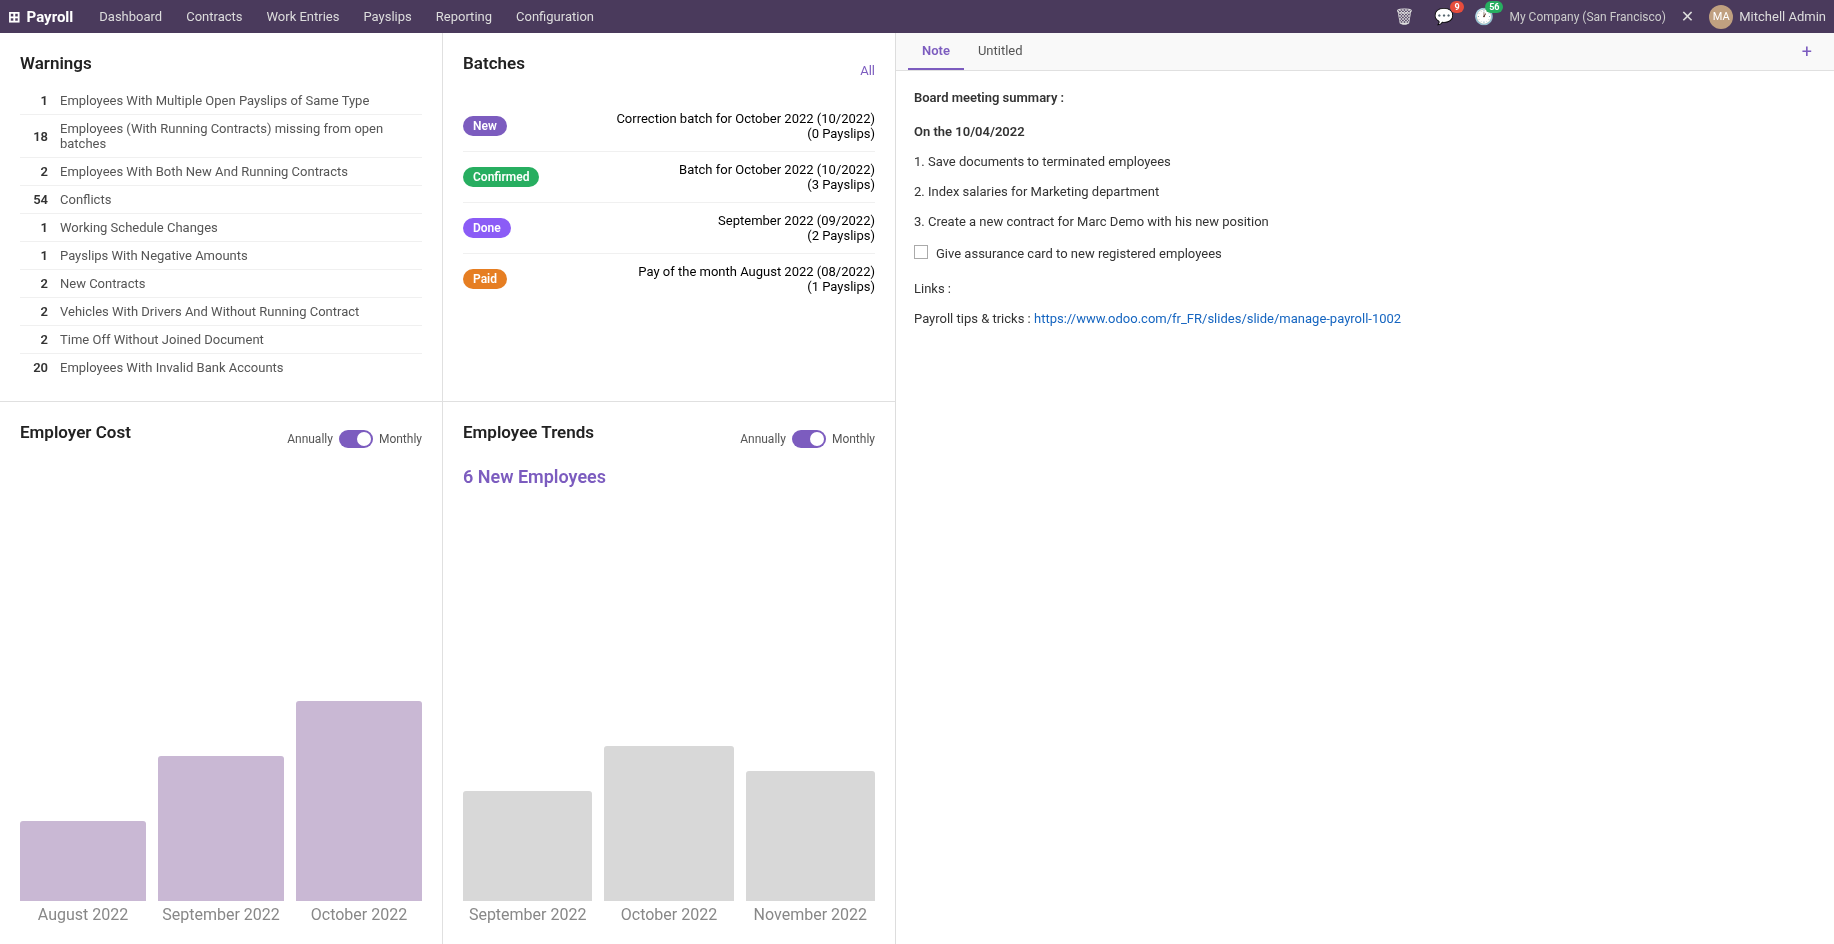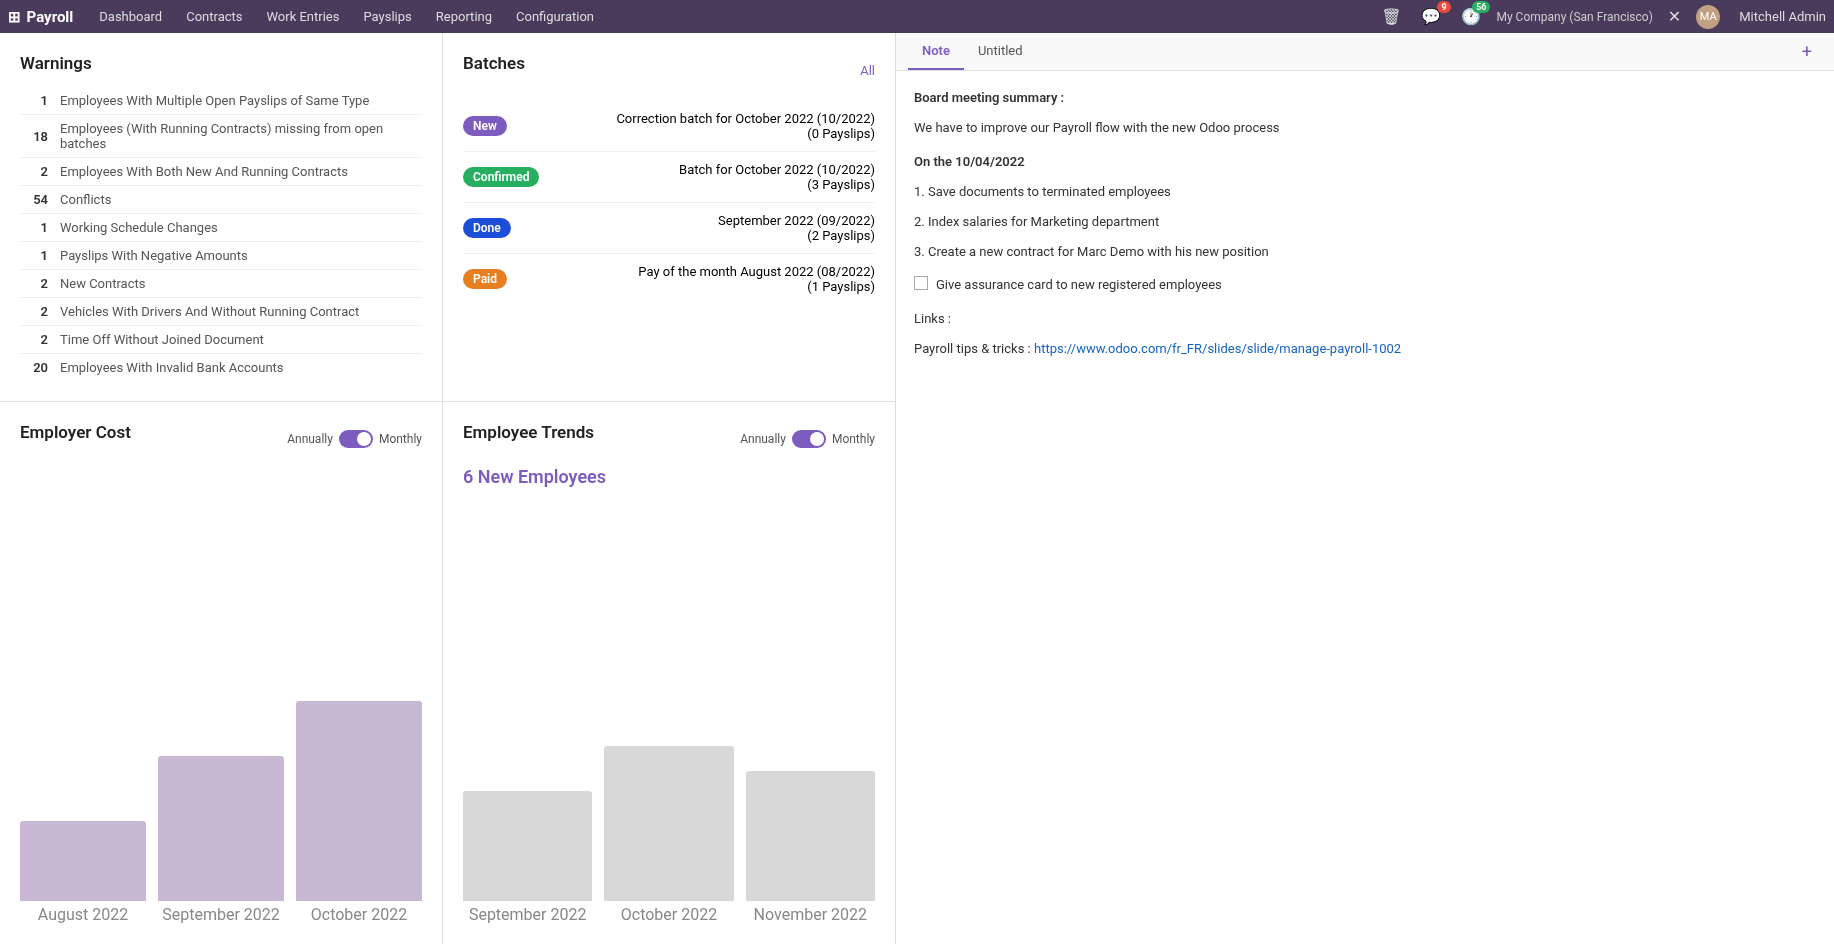--- a/index.html
+++ b/index.html
@@ -31,21 +31,21 @@
     .topnav-icon-btn {
       position: relative; cursor: pointer; color: #ddd; font-size: 16px; padding: 2px 5px;
     }
     .badge {
       position: absolute; top: -4px; right: -4px;
       background: #e74c3c; color: #fff; font-size: 9px;
       border-radius: 9px; padding: 1px 4px; font-weight: bold;
     }
     .badge-green { background: #27ae60; }
     .topnav-company { font-size: 12px; color: #ccc; }
-    .topnav-user { display: flex; align-items: center; gap: 19px; color: #ddd; font-size: 13px; cursor: pointer; }
+    .topnav-user { display: flex; align-items: center; gap: 6px; color: #ddd; font-size: 13px; cursor: pointer; }
     .avatar-circle {
       width: 24px; height: 24px; border-radius: 50%; background: #c0a080;
       display: flex; align-items: center; justify-content: center; font-size: 11px; color: #fff;
     }
 
     
     .main-container {
       display: flex; height: calc(100vh - 33px); overflow: hidden;
     }
     .left-panels {
@@ -86,21 +86,21 @@
     .all-link { color: #7c5cbf; font-size: 13px; cursor: pointer; }
     .batch-row {
       display: flex; align-items: center; justify-content: space-between; padding: 10px 0; border-bottom: 1px solid #f0f0f0;
     }
     .batch-row:last-child { border-bottom: none; }
     .batch-badge {
       display: inline-block; padding: 3px 10px; border-radius: 12px; font-size: 12px; font-weight: 600; color: #fff;
     }
     .badge-new { background: #7c5cbf; }
     .badge-confirmed { background: #27ae60; }
-    .badge-done { background: #1d4ed8; text-align: center; }
+    .badge-done { background: #8b5cf6; text-align: center; }
     .badge-paid { background: #e67e22; }
     .batch-info { text-align: right; font-size: 13px; color: #000000; }
 
     
     .bottom-row {
       display: flex; gap: 0; flex: 1; min-height: 400px;
     }
 
     .employer-cost-panel {
       flex: 0 0 443px; background: #fff; border-right: 1px solid #e0e0e0; padding: 20px; display: flex; flex-direction: column;
@@ -347,21 +347,20 @@
   </div>
 
   <div class="right-panel">
     <div class="note-tabs">
       <div class="note-tab active">Note</div>
       <div class="note-tab">Untitled</div>
       <div class="note-add-btn">+</div>
     </div>
     <div class="note-content">
       <p class="note-section-title">Board meeting summary :</p>
-      <p>We have to improve our Payroll flow with the new Odoo process</p>
       <p style="margin-top:12px;"></p>
       <p class="note-section-title">On the 10/04/2022</p>
       <p>1. Save documents to terminated employees</p>
       <p>2. Index salaries for Marketing department</p>
       <p>3. Create a new contract for Marc Demo with his new position</p>
       <div class="checkbox-row" style="margin-top:10px;">
         <div class="note-checkbox"></div>
         <span>Give assurance card to new registered employees</span>
       </div>
       <p style="margin-top:12px;">Links :</p>

